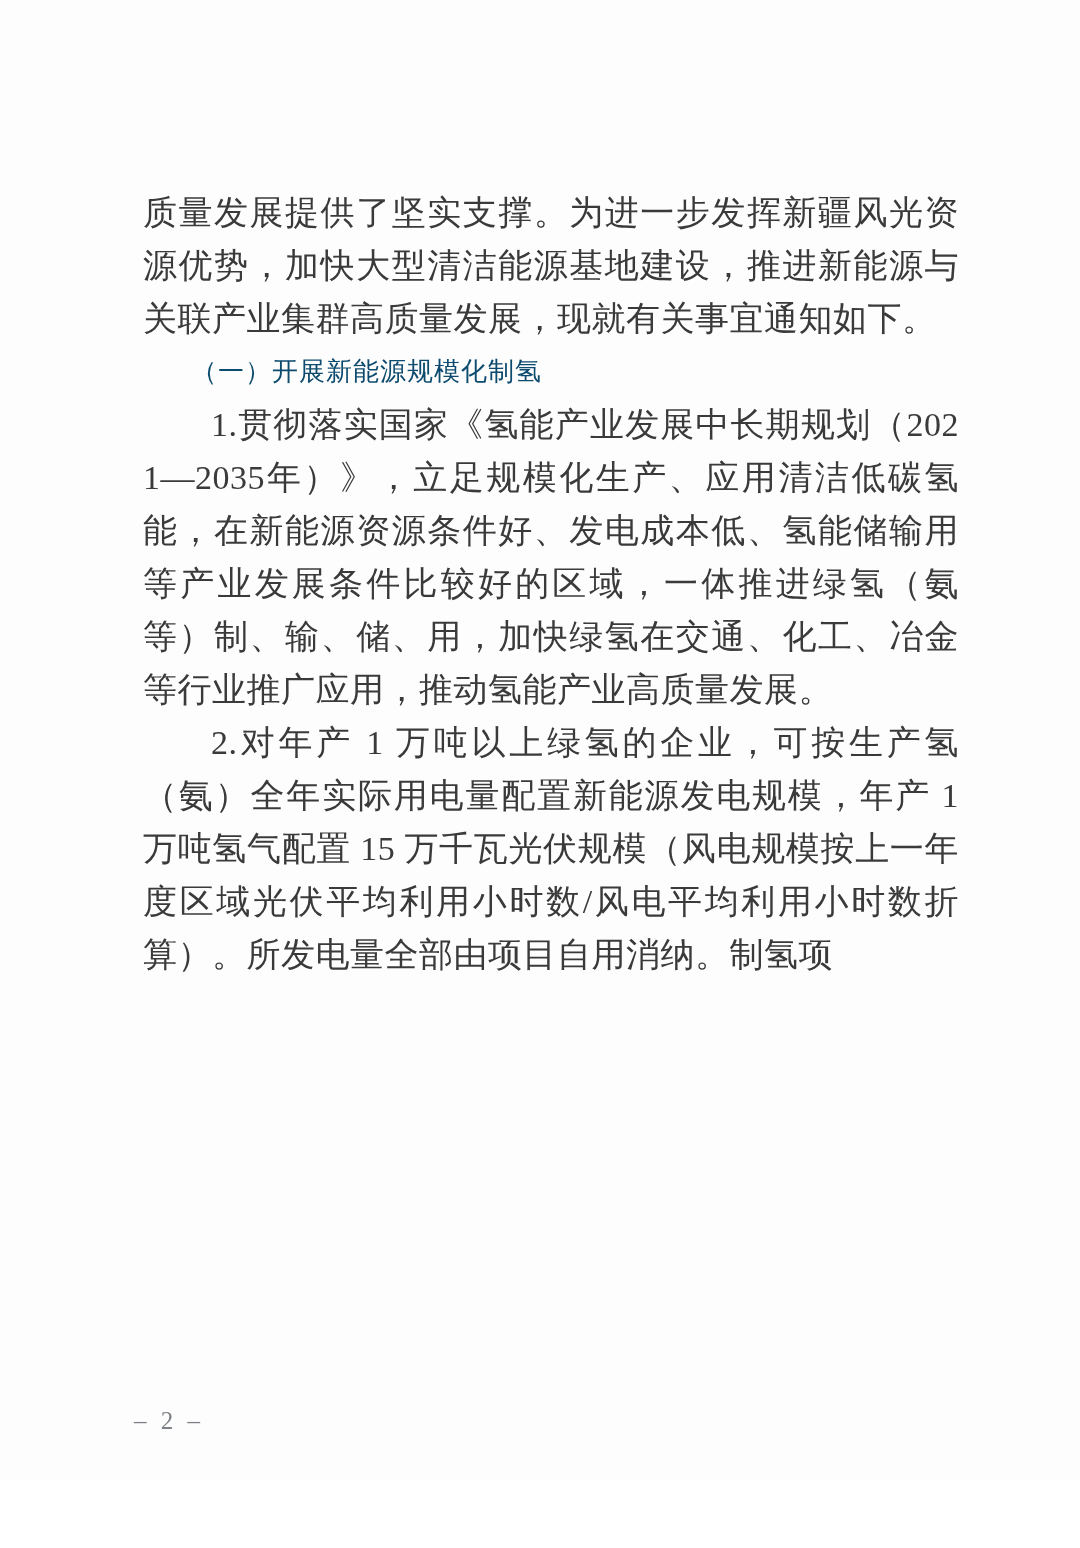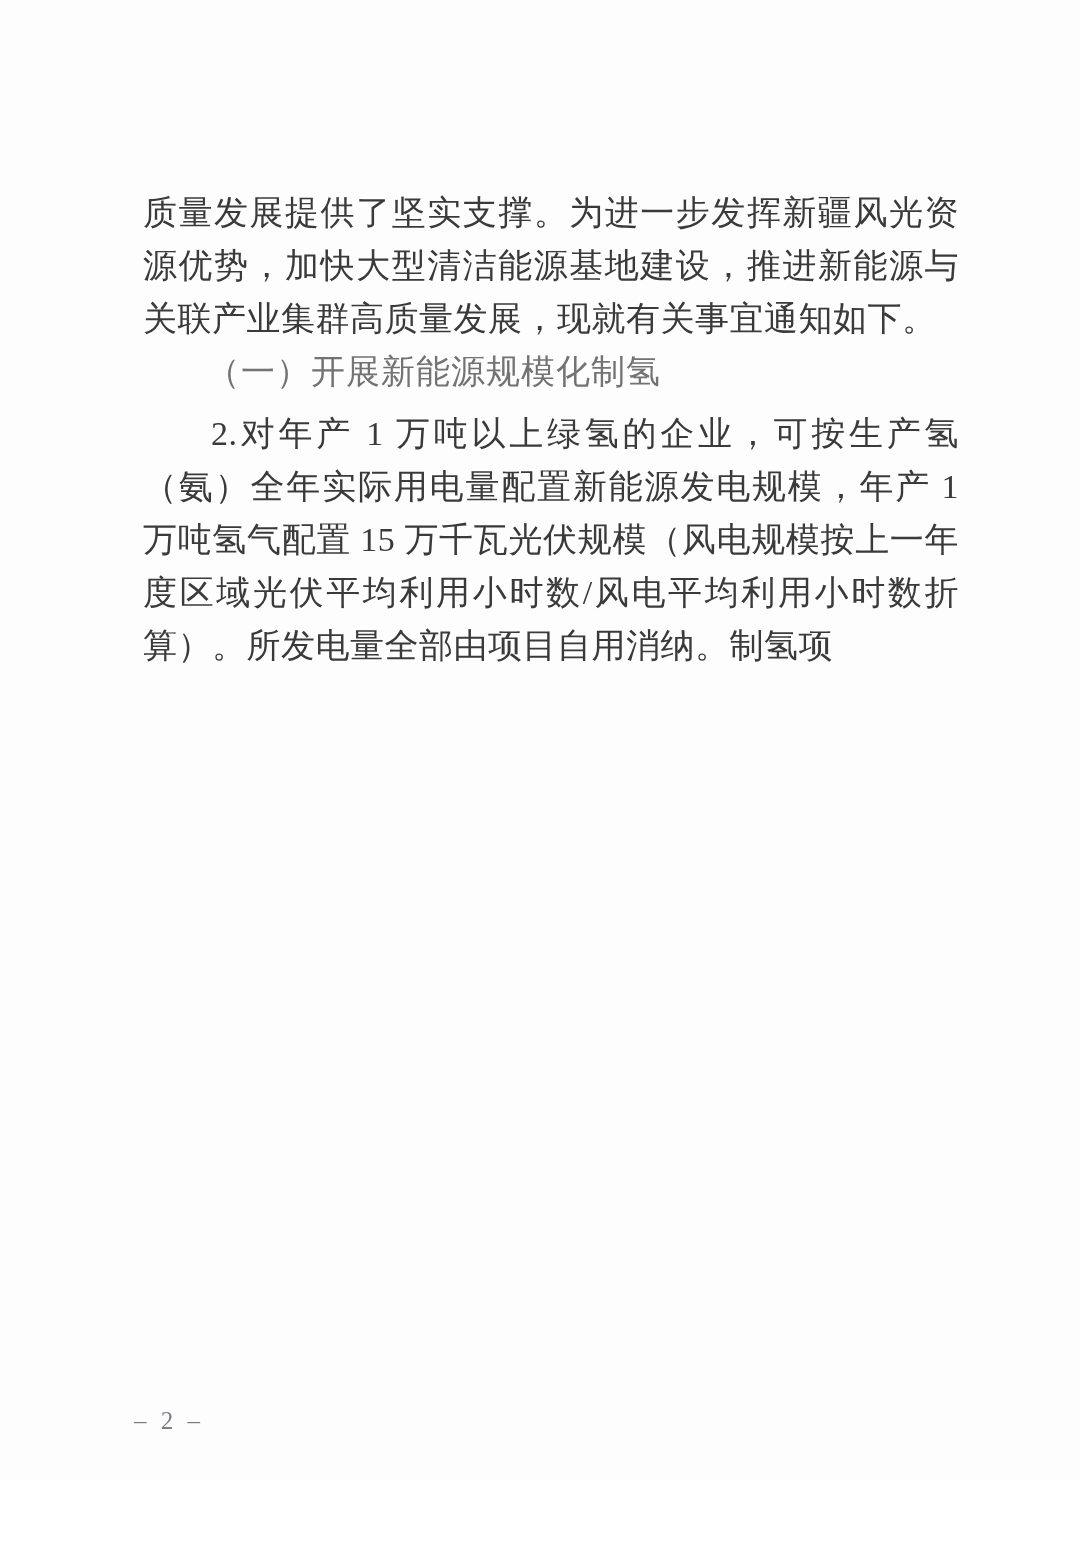--- a/index.html
+++ b/index.html
@@ -40,29 +40,28 @@
     font-size: 33px;
     line-height: 53px;
     font-weight: bold;
     color: #2e2e2e;
     font-family: "Liberation Sans", "DejaVu Sans", sans-serif;
     text-indent: 1.7em;
     letter-spacing: 1px;
   }
   .subheading {
     margin: 0;
-    font-size: 34px;
+    font-size: 26px;
     line-height: 53px;
     font-weight: normal;
-    color: #737373;
+    color: #0c4a6e;
     text-indent: 1.85em;
     letter-spacing: 1px;
   }
   .spaced {
-    margin-top: 9px;
   }
   .page-number {
     position: absolute;
     left: 134px;
     top: 1406px;
     font-size: 25px;
     line-height: 30px;
     color: #7c7f85;
     letter-spacing: 4px;
     font-family: "Liberation Serif", "DejaVu Serif", serif;
@@ -74,19 +73,20 @@
 <div class="page">
   <div class="content">
 
     <p class="body-text no-indent">质量发展提供了坚实支撑。为进一步发挥新疆风光资源优势，加快大型清洁能源基地建设，推进新能源与关联产业集群高质量发展，现就有关事宜通知如下。</p>
 
 
 
 
     <h3 class="subheading">（一）开展新能源规模化制氢</h3>
 
+    <p class="body-text">1.贯彻落实国家《氢能产业发展中长期规划（2021—2035年）》，立足规模化生产、应用清洁低碳氢能，在新能源资源条件好、发电成本低、氢能储输用等产业发展条件比较好的区域，一体推进绿氢（氨等）制、输、储、用，加快绿氢在交通、化工、冶金等行业推广应用，推动氢能产业高质量发展。</p>
 
     <p class="body-text spaced">2.对年产 1 万吨以上绿氢的企业，可按生产氢（氨）全年实际用电量配置新能源发电规模，年产 1 万吨氢气配置 15 万千瓦光伏规模（风电规模按上一年度区域光伏平均利用小时数/风电平均利用小时数折算）。所发电量全部由项目自用消纳。制氢项</p>
 
   </div>
 
   <div class="page-number">– 2 –</div>
 </div>
 
 </body></html>

